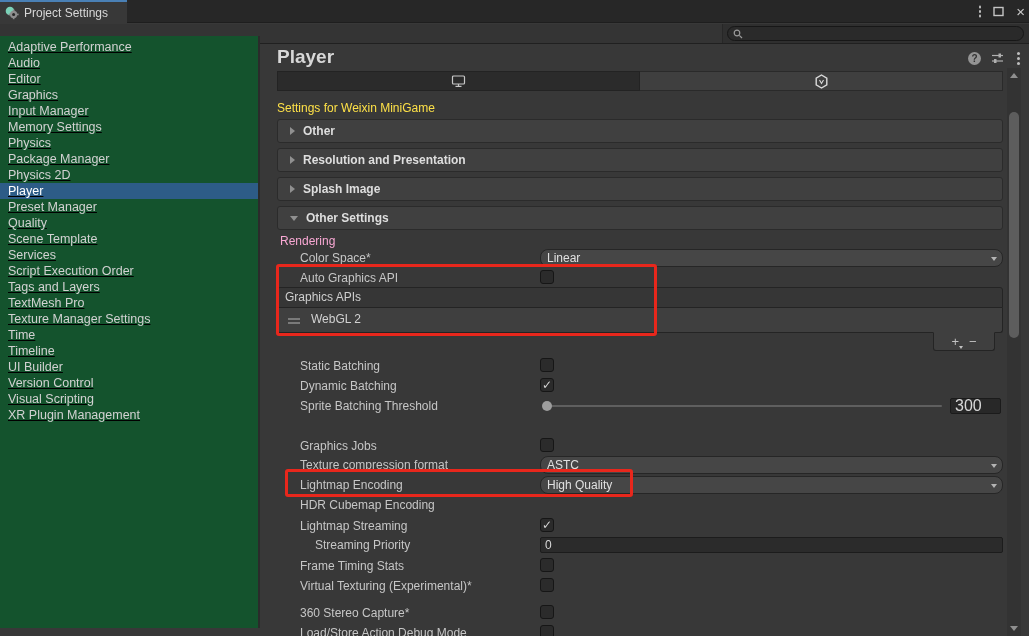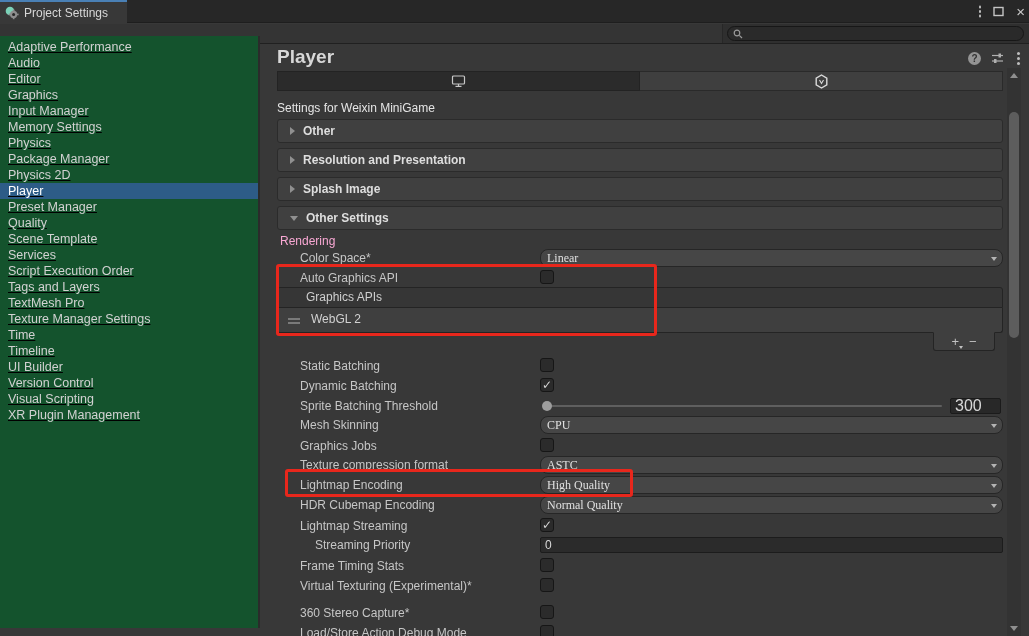--- a/index.html
+++ b/index.html
@@ -38,55 +38,55 @@
                 font-size:10px; font-weight:bold; text-align:center; line-height:13px; }
   .kebab-md { width:3px; height:3px; border-radius:50%; background:#bdbdbd; margin:0 3px;
               box-shadow:0 -5px 0 #bdbdbd, 0 5px 0 #bdbdbd; }
 
   
   .tabbar { position:absolute; left:15px; top:27px; width:726px; height:20px; display:flex; }
   .ptab { width:363px; height:20px; display:flex; align-items:center; justify-content:center; }
   .ptab.inactive { background:#2b2b2b; border:1px solid #232323; }
   .ptab.active { background:#3f3f3f; border:1px solid #2a2a2a; border-left:none; }
 
-  .settings-for { position:absolute; left:15px; top:57px; font-size:12px; color:#e5e5e5; }
+  .settings-for { position:absolute; left:15px; top:57px; font-size:12px; color:#fde047; }
 
   
   .section { position:absolute; left:15px; width:726px; height:24px; background:#404040;
              border:1px solid #2b2b2b; border-radius:3px; display:flex; align-items:center; padding-left:12px; gap:8px; }
   .section-label { font-size:12px; font-weight:bold; color:#dedede; }
   .tri-r { width:0; height:0; border-left:5px solid #909090; border-top:4px solid transparent; border-bottom:4px solid transparent; }
   .tri-d { width:0; height:0; border-top:5px solid #909090; border-left:4px solid transparent; border-right:4px solid transparent; }
 
   .group-label { position:absolute; left:18px; font-size:12px; font-weight:normal; color:#f9a8d4; }
 
   
   .row { position:absolute; left:15px; width:726px; height:18px; }
   .row .lbl { position:absolute; left:23px; top:2px; font-size:12px; color:#c6c6c6; white-space:nowrap; }
   .row .lbl.indent { left:38px; }
   .ctrl-dd { position:absolute; left:263px; top:0; width:463px; height:18px; background:#464646;
              border:1px solid #262626; border-radius:8px; font-size:12px; color:#e0e0e0;
-             line-height:16px; padding-left:6px;font-family:Liberation Serif, serif; }
+             line-height:16px; padding-left:6px; }
   .ctrl-dd .caret { position:absolute; right:5px; top:7px; width:0; height:0;
                     border-top:4px solid #b4b4b4; border-left:3.5px solid transparent; border-right:3.5px solid transparent; }
   .checkbox { position:absolute; left:263px; top:1px; width:14px; height:14px; background:#2b2b2b;
               border:1px solid #161616; border-radius:3px; }
   .checkbox.checked::after { content:"✓"; position:absolute; left:1px; top:-1px; font-size:12px; color:#d4d4d4;
                              font-family:"DejaVu Sans",sans-serif; }
   .ctrl-field { position:absolute; left:263px; top:1px; width:463px; height:16px; background:#2b2b2b;
                 border:1px solid #1c1c1c; border-radius:2px; font-size:12px; color:#d8d8d8; line-height:14px; padding-left:4px; }
   .slider-track { position:absolute; left:267px; top:8px; width:398px; height:2px; background:#5f5f5f; border-radius:1px; }
   .slider-handle { position:absolute; left:-2px; top:-4px; width:10px; height:10px; border-radius:50%; background:#9e9e9e; }
   .num-field { position:absolute; left:673px; top:1px; width:51px; height:16px; background:#282828;
                border:1px solid #1b1b1b; border-radius:2px; font-size:16px; color:#d8d8d8; line-height:14px; padding-left:4px; }
 
   
   .ga-header { position:absolute; left:15px; top:243px; width:726px; height:21px; background:#363636;
                border:1px solid #242424; border-radius:3px 3px 0 0; font-size:12px; color:#cfcfcf;
-               line-height:19px; padding-left:28px; }
+               line-height:19px; padding-left:7px; }
   .ga-body { position:absolute; left:15px; top:264px; width:726px; height:25px; background:#3f3f3f;
              border:1px solid #242424; border-top:none; border-radius:0 0 3px 3px; }
   .ga-item { position:relative; height:100%; font-size:12px; color:#d2d2d2; line-height:23px; padding-left:33px; }
   .drag-handle { position:absolute; left:10px; top:10px; width:12px; height:1.5px; background:#7a7a7a;
                  box-shadow:0 4px 0 #7a7a7a; }
   .ga-footer { position:absolute; left:671px; top:288px; width:62px; height:19px; background:#3f3f3f;
                border:1px solid #242424; border-top:1px solid #3f3f3f; border-radius:0 0 3px 3px;
                display:flex; align-items:center; justify-content:center; gap:10px; }
   .list-btn { font-size:13px; color:#c2c2c2; line-height:15px; cursor:default; position:relative; }
   .plus-caret { position:absolute; right:-4px; bottom:0px; width:0; height:0;
@@ -273,27 +273,20 @@
     </div>
 
     <div class="row" style="top:353px">
       <span class="lbl">Sprite Batching Threshold</span>
       <div class="slider-track">
         <span class="slider-handle"></span>
       </div>
       <span class="num-field">300</span>
     </div>
 
-    <div class="row" style="top:372px">
-      <span class="lbl">Mesh Skinning</span>
-      <div class="ctrl-dd">
-        <span>CPU</span>
-        <span class="caret"></span>
-      </div>
-    </div>
 
     <div class="row" style="top:393px">
       <span class="lbl">Graphics Jobs</span>
       <span class="checkbox"></span>
     </div>
 
     <div class="row" style="top:412px">
       <span class="lbl">Texture compression format</span>
       <div class="ctrl-dd">
         <span>ASTC</span>
@@ -304,24 +297,20 @@
     <div class="row" style="top:432px">
       <span class="lbl">Lightmap Encoding</span>
       <div class="ctrl-dd">
         <span>High Quality</span>
         <span class="caret"></span>
       </div>
     </div>
 
     <div class="row" style="top:452px">
       <span class="lbl">HDR Cubemap Encoding</span>
-      <div class="ctrl-dd">
-        <span>Normal Quality</span>
-        <span class="caret"></span>
-      </div>
     </div>
 
     <div class="row" style="top:473px">
       <span class="lbl">Lightmap Streaming</span>
       <span class="checkbox checked"></span>
     </div>
 
     <div class="row" style="top:492px">
       <span class="lbl indent">Streaming Priority</span>
       <span class="ctrl-field">0</span>

